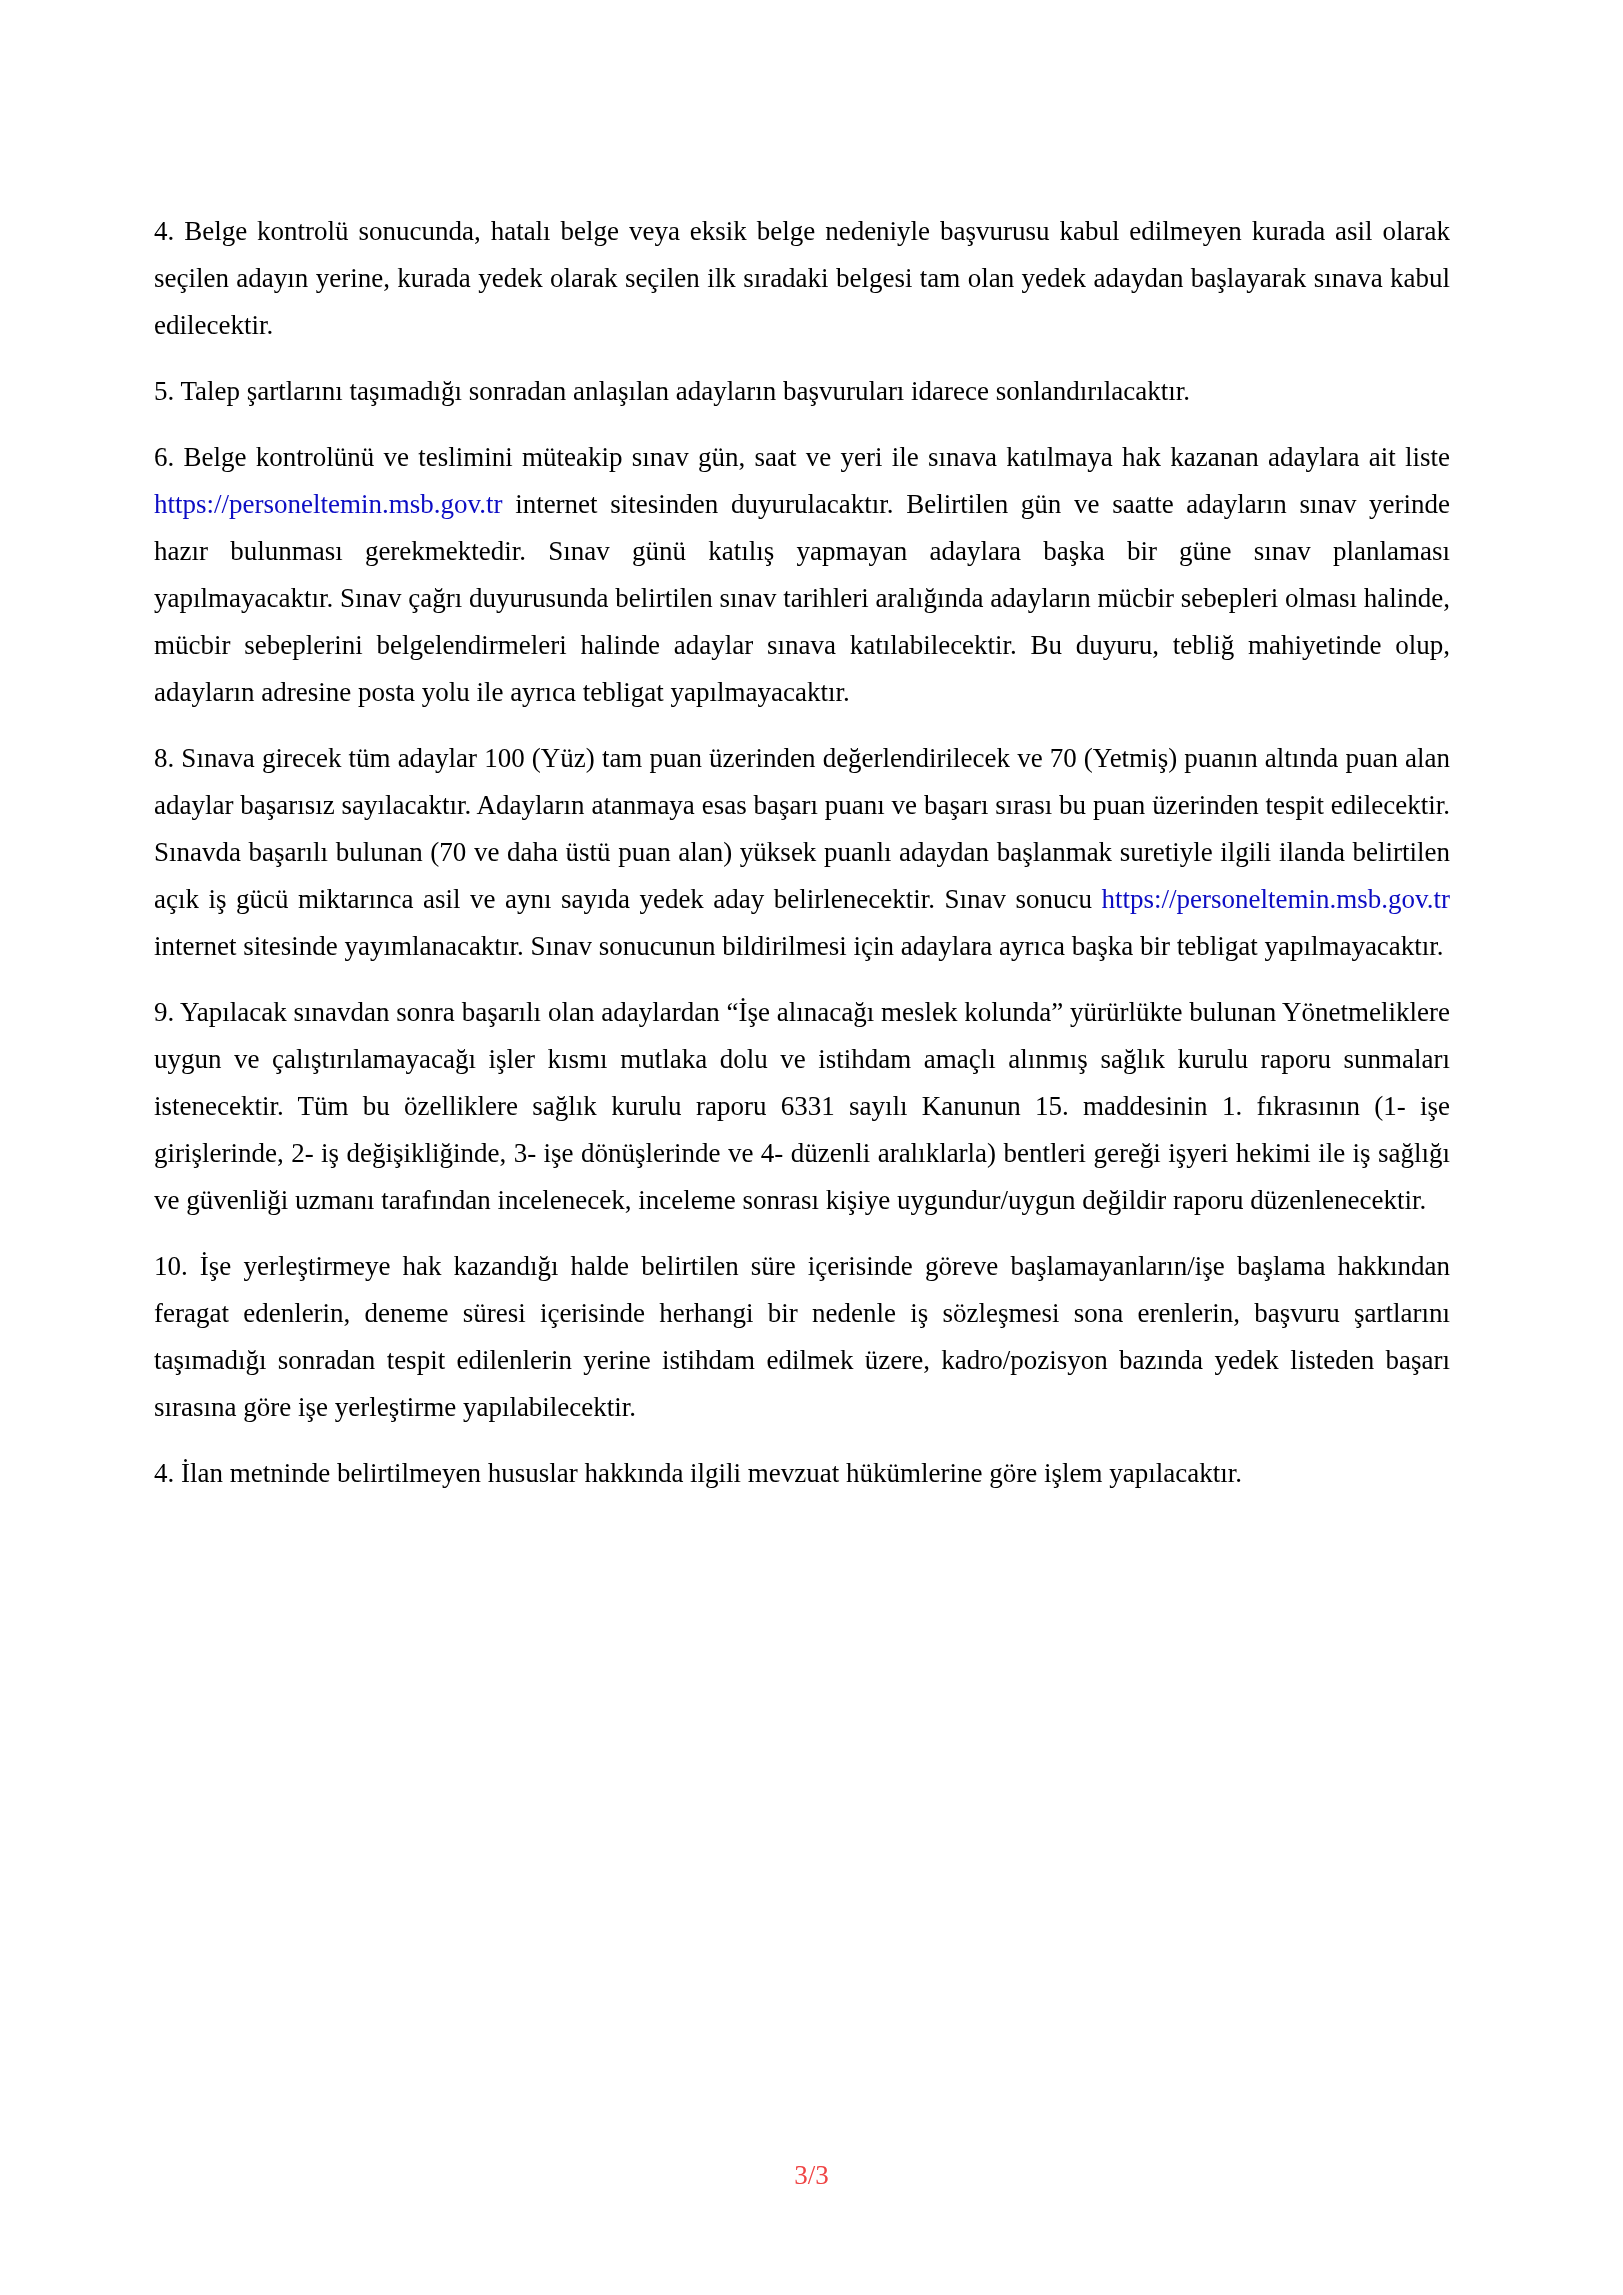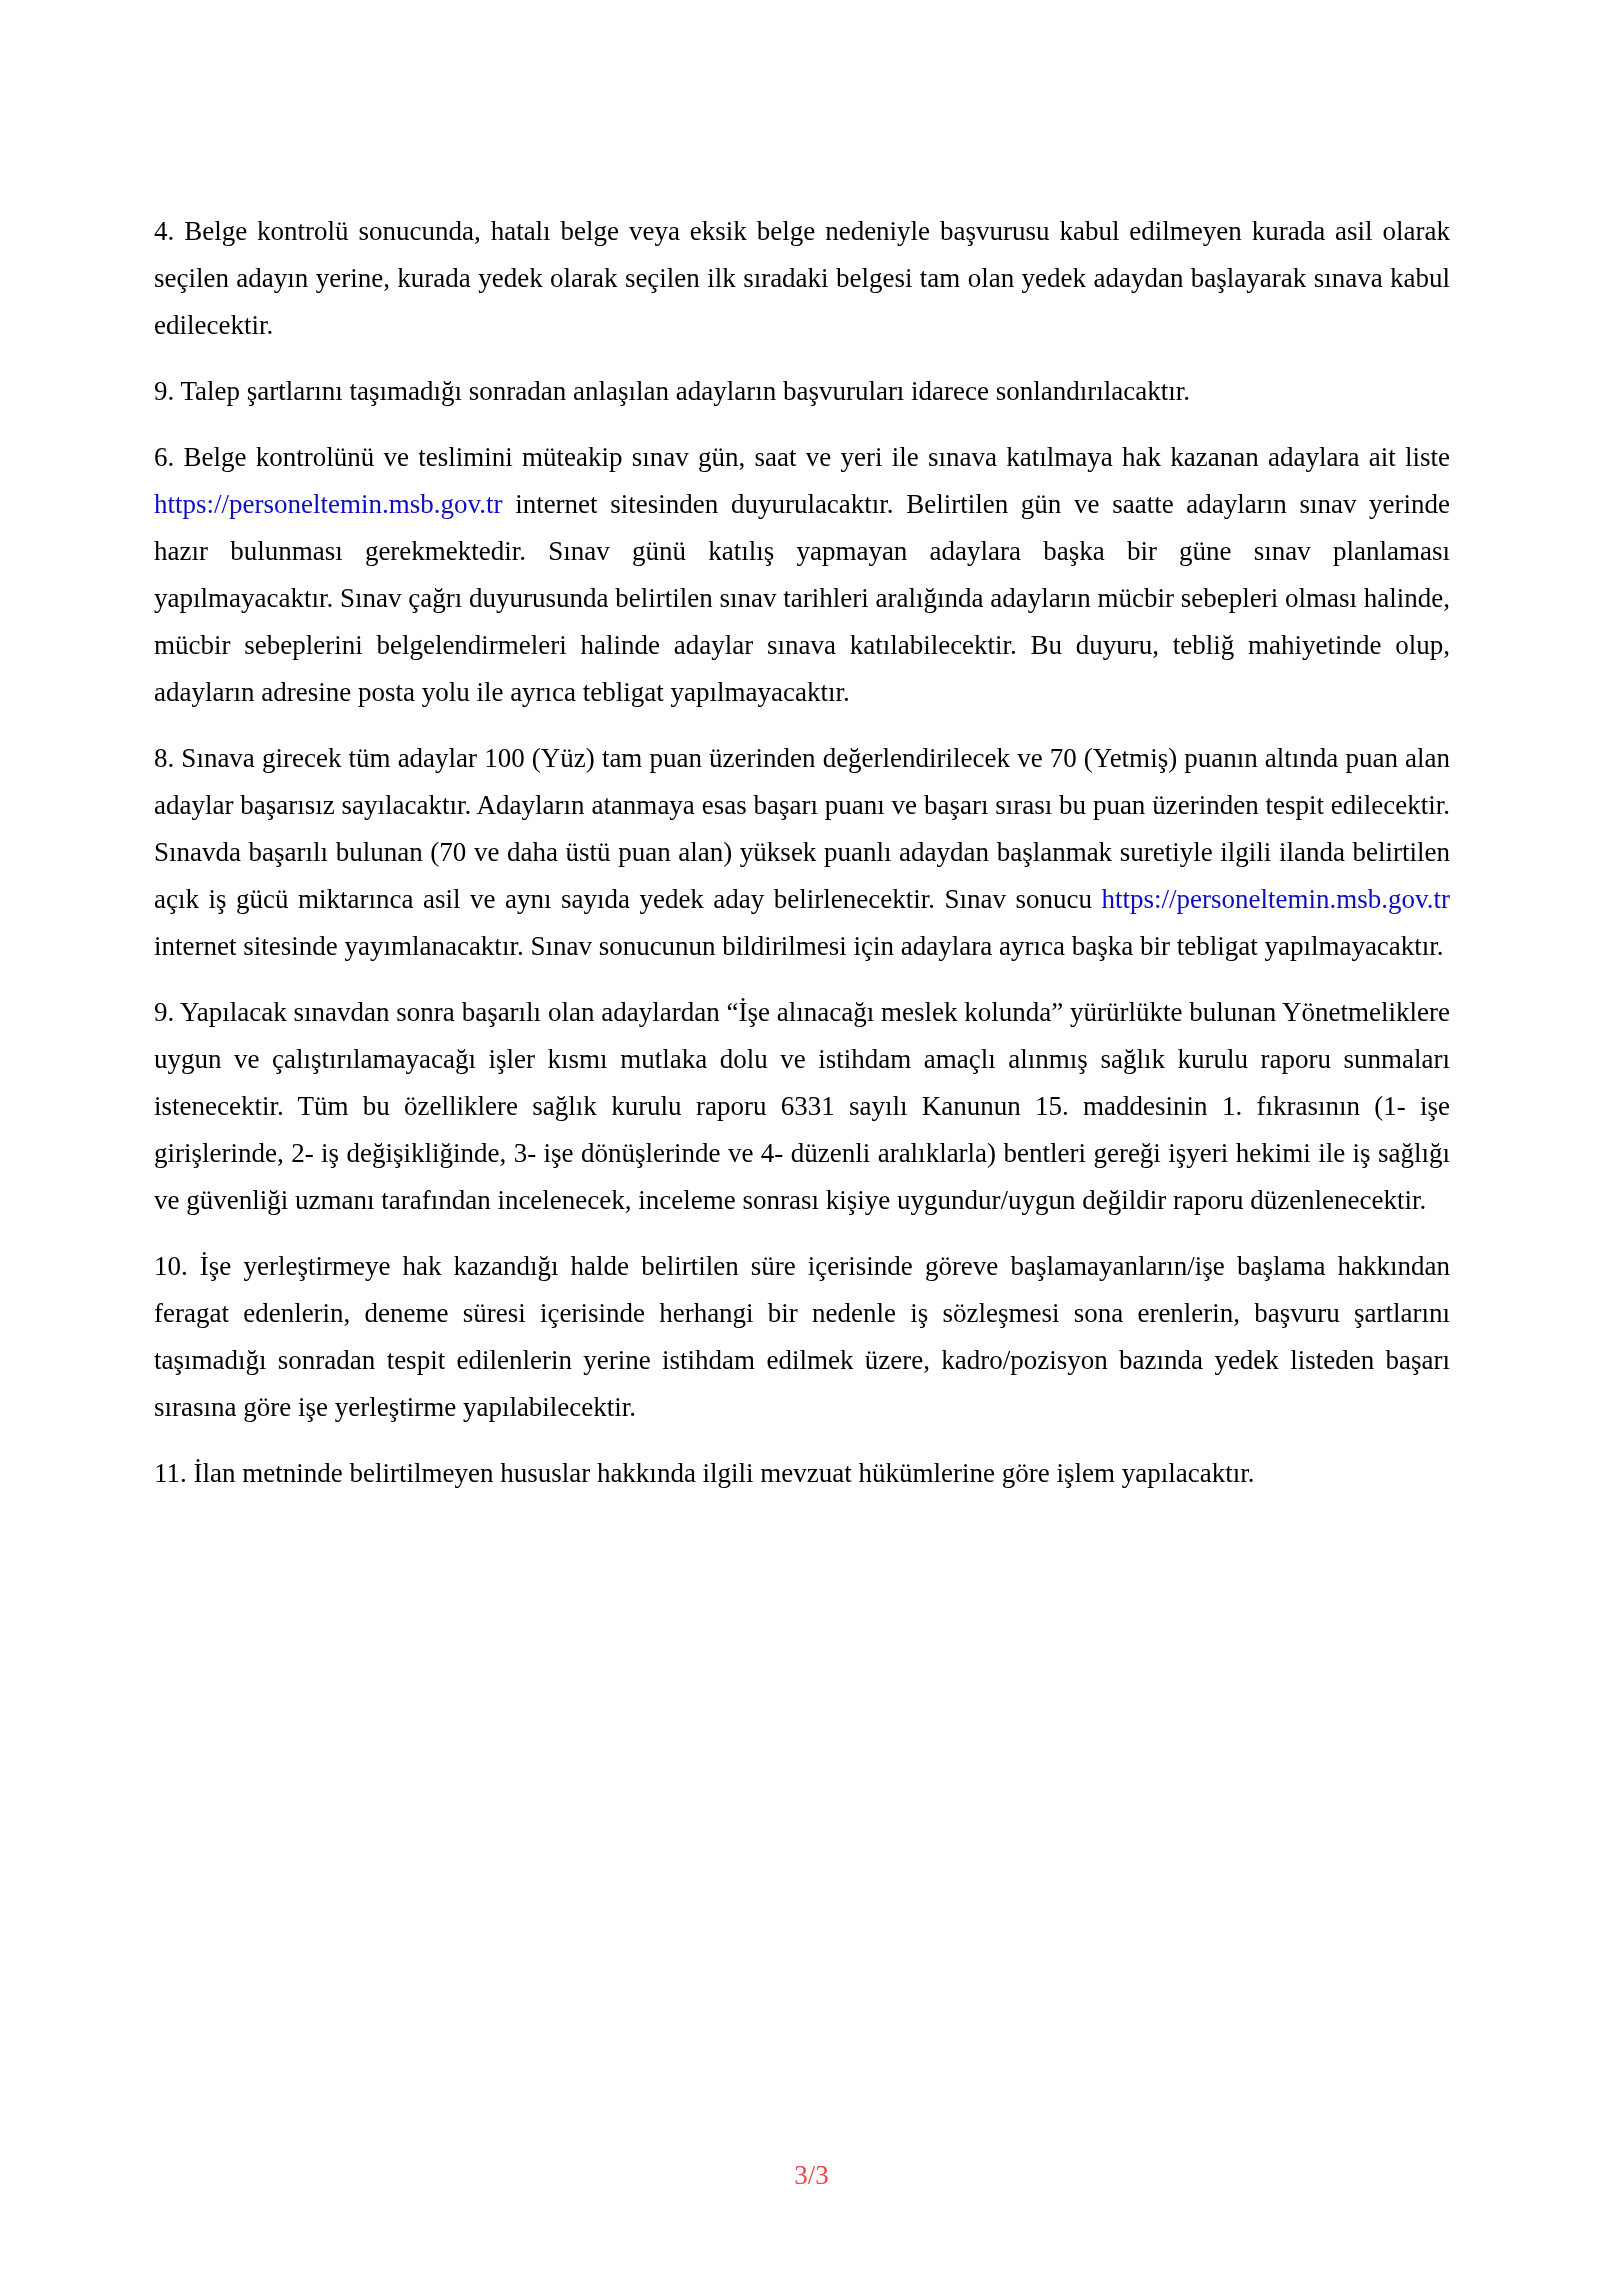--- a/index.html
+++ b/index.html
@@ -61,24 +61,24 @@
     font-family: "Liberation Serif", "DejaVu Serif", serif;
   }
 </style>
 </head>
 <body>
 
 <div class="page">
 
   <div class="content" id="doc-body">
       <p class="para"><span>4. Belge kontrolü sonucunda, hatalı belge veya eksik belge nedeniyle başvurusu kabul edilmeyen kurada asil olarak seçilen adayın yerine, kurada yedek olarak seçilen ilk sıradaki belgesi tam olan yedek adaydan başlayarak sınava kabul edilecektir.</span></p>
-      <p class="para"><span>9. Talep şartlarını taşımadığı sonradan anlaşılan adayların başvuruları idarece sonlandırılacaktır.</span></p>
+      <p class="para"><span>5. Talep şartlarını taşımadığı sonradan anlaşılan adayların başvuruları idarece sonlandırılacaktır.</span></p>
       <p class="para"><span>6. Belge kontrolünü ve teslimini müteakip sınav gün, saat ve yeri ile sınava katılmaya hak kazanan adaylara ait liste </span><span class="link" style="color: rgb(13, 13, 196);">https://personeltemin.msb.gov.tr</span><span> internet sitesinden duyurulacaktır. Belirtilen gün ve saatte adayların sınav yerinde hazır bulunması gerekmektedir. Sınav günü katılış yapmayan adaylara başka bir güne sınav planlaması yapılmayacaktır. Sınav çağrı duyurusunda belirtilen sınav tarihleri aralığında adayların mücbir sebepleri olması halinde, mücbir sebeplerini belgelendirmeleri halinde adaylar sınava katılabilecektir. Bu duyuru, tebliğ mahiyetinde olup, adayların adresine posta yolu ile ayrıca tebligat yapılmayacaktır.</span></p>
       <p class="para"><span>8. Sınava girecek tüm adaylar 100 (Yüz) tam puan üzerinden değerlendirilecek ve 70 (Yetmiş) puanın altında puan alan adaylar başarısız sayılacaktır. Adayların atanmaya esas başarı puanı ve başarı sırası bu puan üzerinden tespit edilecektir. Sınavda başarılı bulunan (70 ve daha üstü puan alan) yüksek puanlı adaydan başlanmak suretiyle ilgili ilanda belirtilen açık iş gücü miktarınca asil ve aynı sayıda yedek aday belirlenecektir. Sınav sonucu </span><span class="link" style="color: rgb(13, 13, 196);">https://personeltemin.msb.gov.tr</span><span> internet sitesinde yayımlanacaktır. Sınav sonucunun bildirilmesi için adaylara ayrıca başka bir tebligat yapılmayacaktır.</span></p>
       <p class="para"><span>9. Yapılacak sınavdan sonra başarılı olan adaylardan “İşe alınacağı meslek kolunda” yürürlükte bulunan Yönetmeliklere uygun ve çalıştırılamayacağı işler kısmı mutlaka dolu ve istihdam amaçlı alınmış sağlık kurulu raporu sunmaları istenecektir. Tüm bu özelliklere sağlık kurulu raporu 6331 sayılı Kanunun 15. maddesinin 1. fıkrasının (1- işe girişlerinde, 2- iş değişikliğinde, 3- işe dönüşlerinde ve 4- düzenli aralıklarla) bentleri gereği işyeri hekimi ile iş sağlığı ve güvenliği uzmanı tarafından incelenecek, inceleme sonrası kişiye uygundur/uygun değildir raporu düzenlenecektir.</span></p>
       <p class="para"><span>10. İşe yerleştirmeye hak kazandığı halde belirtilen süre içerisinde göreve başlamayanların/işe başlama hakkından feragat edenlerin, deneme süresi içerisinde herhangi bir nedenle iş sözleşmesi sona erenlerin, başvuru şartlarını taşımadığı sonradan tespit edilenlerin yerine istihdam edilmek üzere, kadro/pozisyon bazında yedek listeden başarı sırasına göre işe yerleştirme yapılabilecektir.</span></p>
-      <p class="para"><span>11. İlan metninde belirtilmeyen hususlar hakkında ilgili mevzuat hükümlerine göre işlem yapılacaktır.</span></p>
+      <p class="para"><span>4. İlan metninde belirtilmeyen hususlar hakkında ilgili mevzuat hükümlerine göre işlem yapılacaktır.</span></p>
     </div>
 
   <div class="footer">3/3</div>
 
 </div>
 
 
 </body></html>

